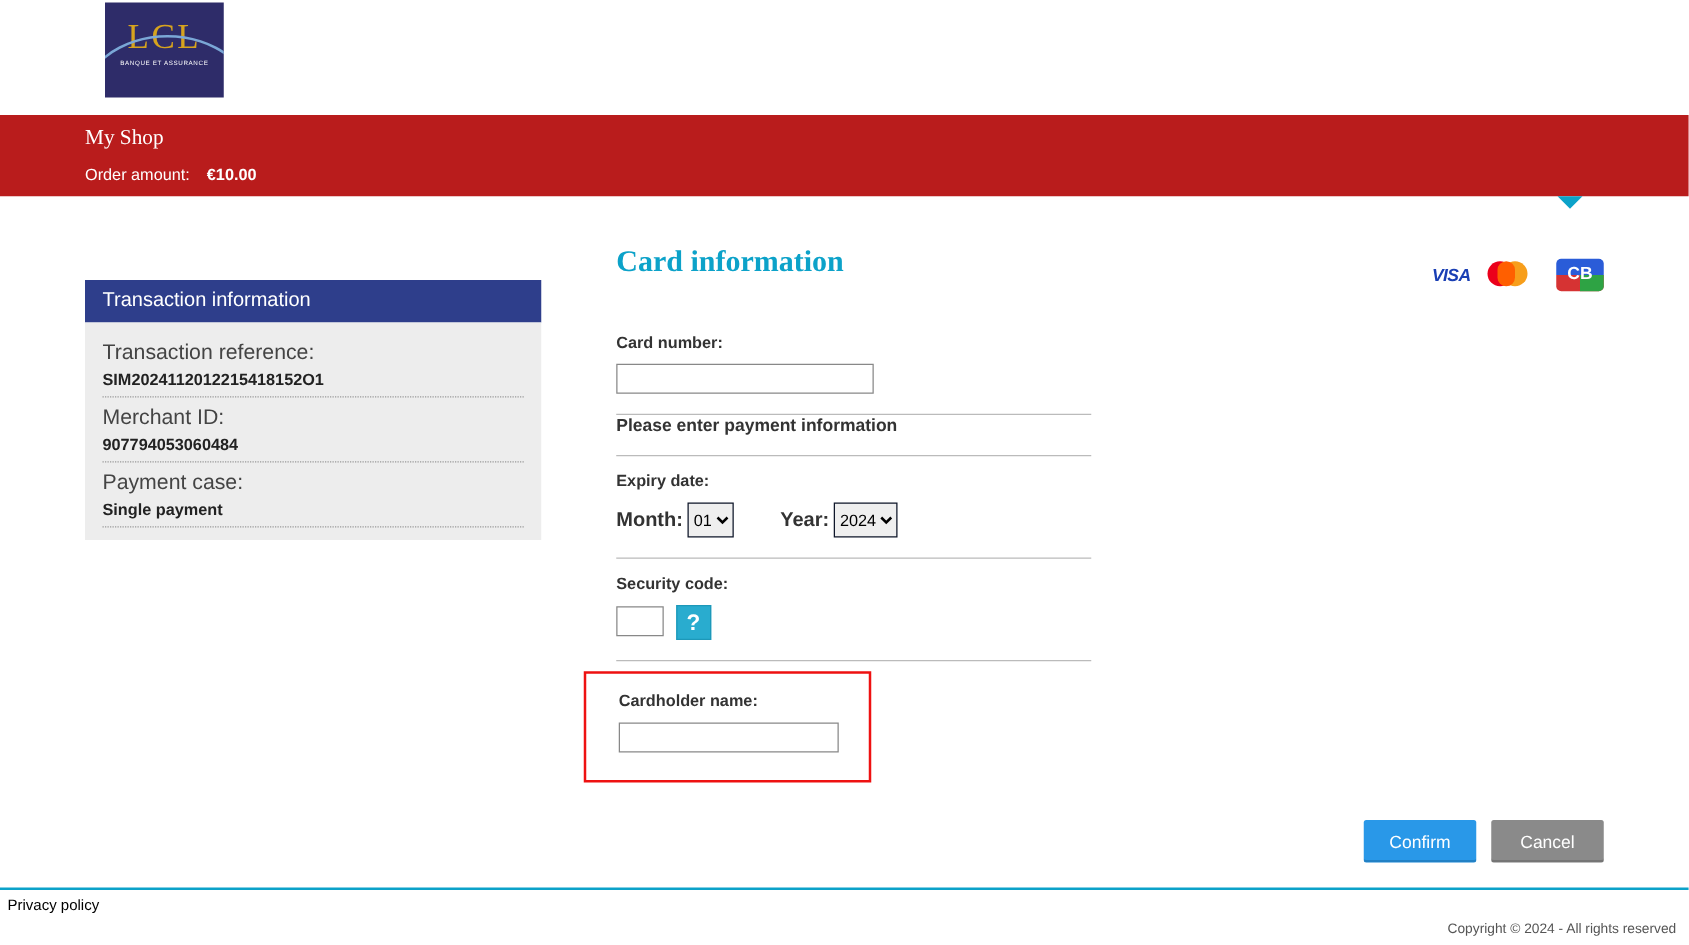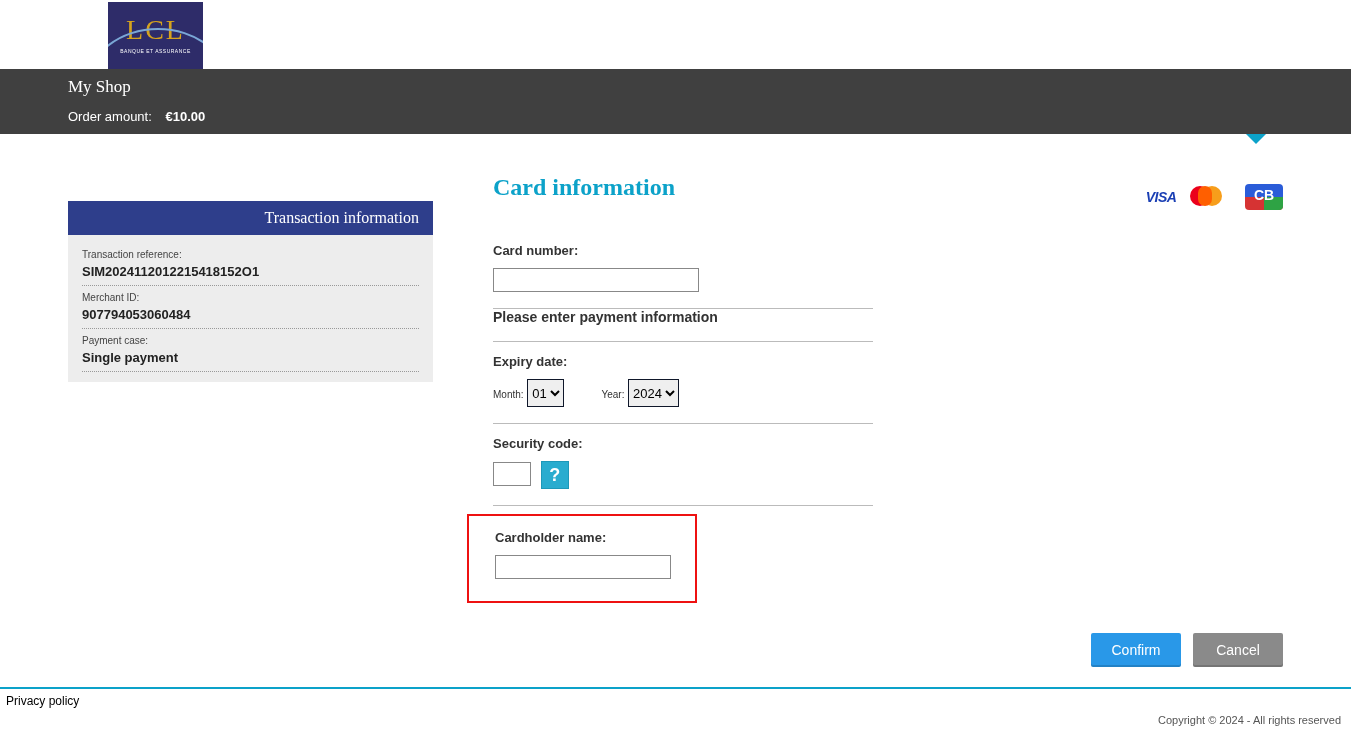--- a/index.html
+++ b/index.html
@@ -1,57 +1,57 @@
 <!DOCTYPE html>
 <html><head>
 <meta charset="utf-8">
 <style>
   * { box-sizing: border-box; }
   html, body { margin:0; padding:0; font-family: Arial, Helvetica, sans-serif; font-size:13px; color:#333; background:#fff; }
   .page { width:1351px; }
-  .topbar { height:69px; padding-left:108px; padding-top:2px; }
+  .topbar { height:92px; padding-left:84px; padding-top:2px; }
   .logo {
     width:95px; height:76px; background:#2e2c69; position:relative; overflow:hidden;
   }
   .logo-text {
     position:absolute; top:12px; left:0; right:0; text-align:center;
     font-family: "Times New Roman", serif;
     color:#d6a31e; font-size:28px; letter-spacing:2px; font-weight:500;
   }
   .logo-sub {
     position:absolute; top:46px; left:0; right:0; text-align:center;
     color:#fff; font-size:5px; letter-spacing:0.5px;
   }
   .logo-arc {
     position:absolute; bottom:-60px; left:-20px; width:140px; height:110px;
     border:2px solid #7aa7d6; border-radius:50%;
   }
   .banner {
-    background:#404040; color:#fff; padding:8px 0 10px 68px; position:relative;
+    background:#b91c1c; color:#fff; padding:8px 0 10px 68px; position:relative;
   }
   .shopname { font-family: Georgia, "Times New Roman", serif; font-size:17px; }
   .orderline { font-size:13px; margin-top:12px; }
   .orderline .amt { font-weight:bold; margin-left:10px; }
   .banner-arrow {
     position:absolute; top:100%; right:85px; width:0; height:0;
     border-left:10px solid transparent; border-right:10px solid transparent;
     border-top:10px solid #0ca2c9;
   }
   .content {
     display:flex; align-items:flex-start; padding:40px 68px 30px 68px; min-height:470px;
   }
   .leftcol { width:365px; flex:0 0 365px; margin-top:27px; }
   .panel-head {
-    background:#2e3e8b; color:#fff; font-family: Liberation Serif, serif;
-    font-size:16px; padding:8px 14px;text-align:right;
+    background:#2e3e8b; color:#fff; font-family: Liberation Sans, sans-serif;
+    font-size:16px; padding:8px 14px;
   }
   .panel-body { background:#ededed; padding:8px 14px 10px 14px; }
   .field { padding:6px 0; border-bottom:1px dotted #999; }
   .field:last-child { border-bottom:1px dotted #999; }
-  .flabel { font-size:10px; color:#444; }
+  .flabel { font-size:17px; color:#444; }
   .fval { font-size:13px; font-weight:bold; color:#222; margin-top:4px; }
   .maincol { flex:1; padding-left:60px; position:relative; }
   .card-title {
     font-family: Georgia, "Times New Roman", serif; color:#0ca2c9;
     font-size:24px; margin:0 0 30px 0;
   }
   .card-logos { position:absolute; right:0; top:10px; display:flex; gap:1px; align-items:center; }
   .visa-card { width:44px; height:24px; display:flex; align-items:center; justify-content:center; }
   .visa-card span { color:#1a3fb4; font-weight:800; font-style:italic; font-size:14px; letter-spacing:-0.5px;}
   .mc-card { width:40px; height:26px; position:relative; }
@@ -68,21 +68,21 @@
   .cb-card .t { position:absolute; left:0; right:0; top:3px; text-align:center; color:#fff; font-weight:bold; font-size:14px; }
   .form { width:380px; }
   .form-section { border-bottom:1px solid #bbb; padding:12px 0 16px 0; }
   .form-section.first { padding-top:0; font-weight:bold; font-size:14px; }
   .form-label { font-weight:bold; font-size:13px; display:block; margin-bottom:10px; }
   .ti { border:1px solid #888; height:24px; padding:2px 4px; font-size:13px; }
   .cardnum { width:206px; }
   .sec { width:38px; }
   .expiry-row { font-size:13px; }
   .expiry-row select { border:1px solid #0f172a; height:28px; font-size:13px; }
-  .expiry-row .mlabel, .expiry-row .ylabel { font-size:10px; }
+  .expiry-row .mlabel, .expiry-row .ylabel { font-size:16px;font-weight:bold; }
   .expiry-row .gap { display:inline-block; width:30px; }
   .help {
     display:inline-flex; width:28px; height:28px; background:#29accf; color:#fff;
     align-items:center; justify-content:center; font-weight:bold; font-size:18px;
     vertical-align:middle; margin-left:6px; border:1px solid #1d98b9; cursor:pointer;
   }
   .highlight-box {
     border:2px solid #e11; padding:14px 14px 22px 14px; margin-top:8px; width:230px; margin-left:-26px;
     padding-left:26px;
   }

